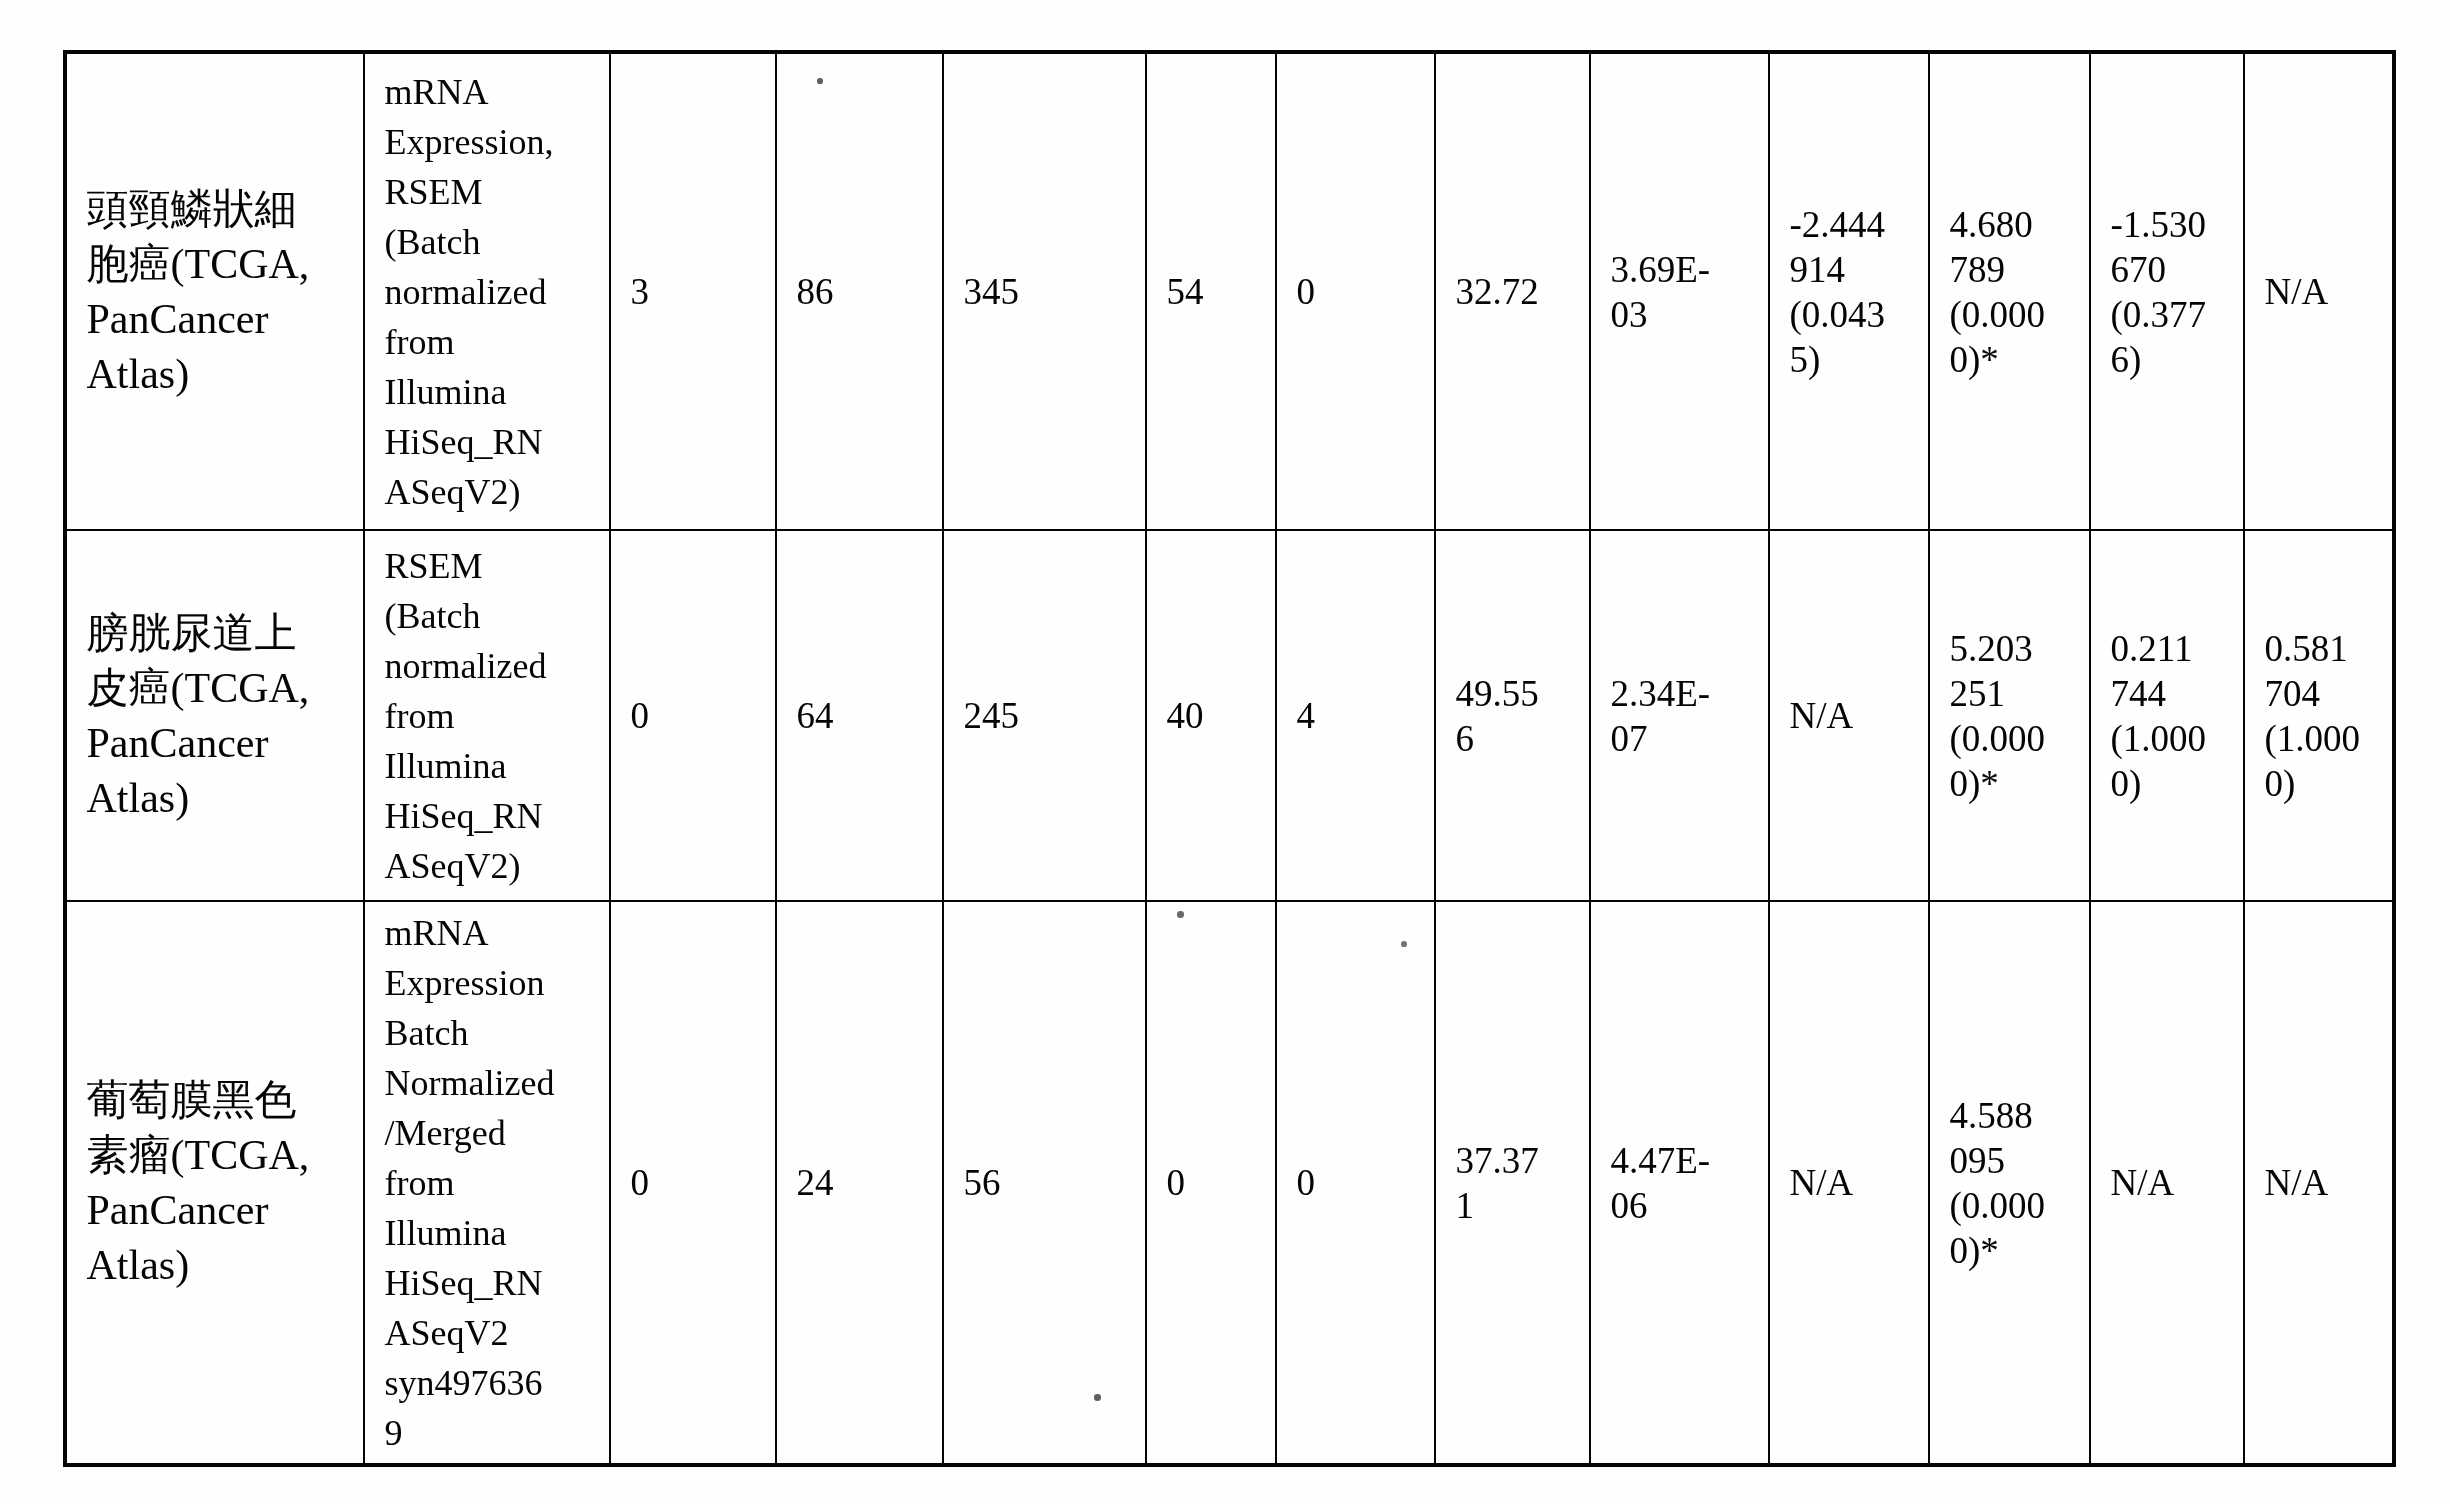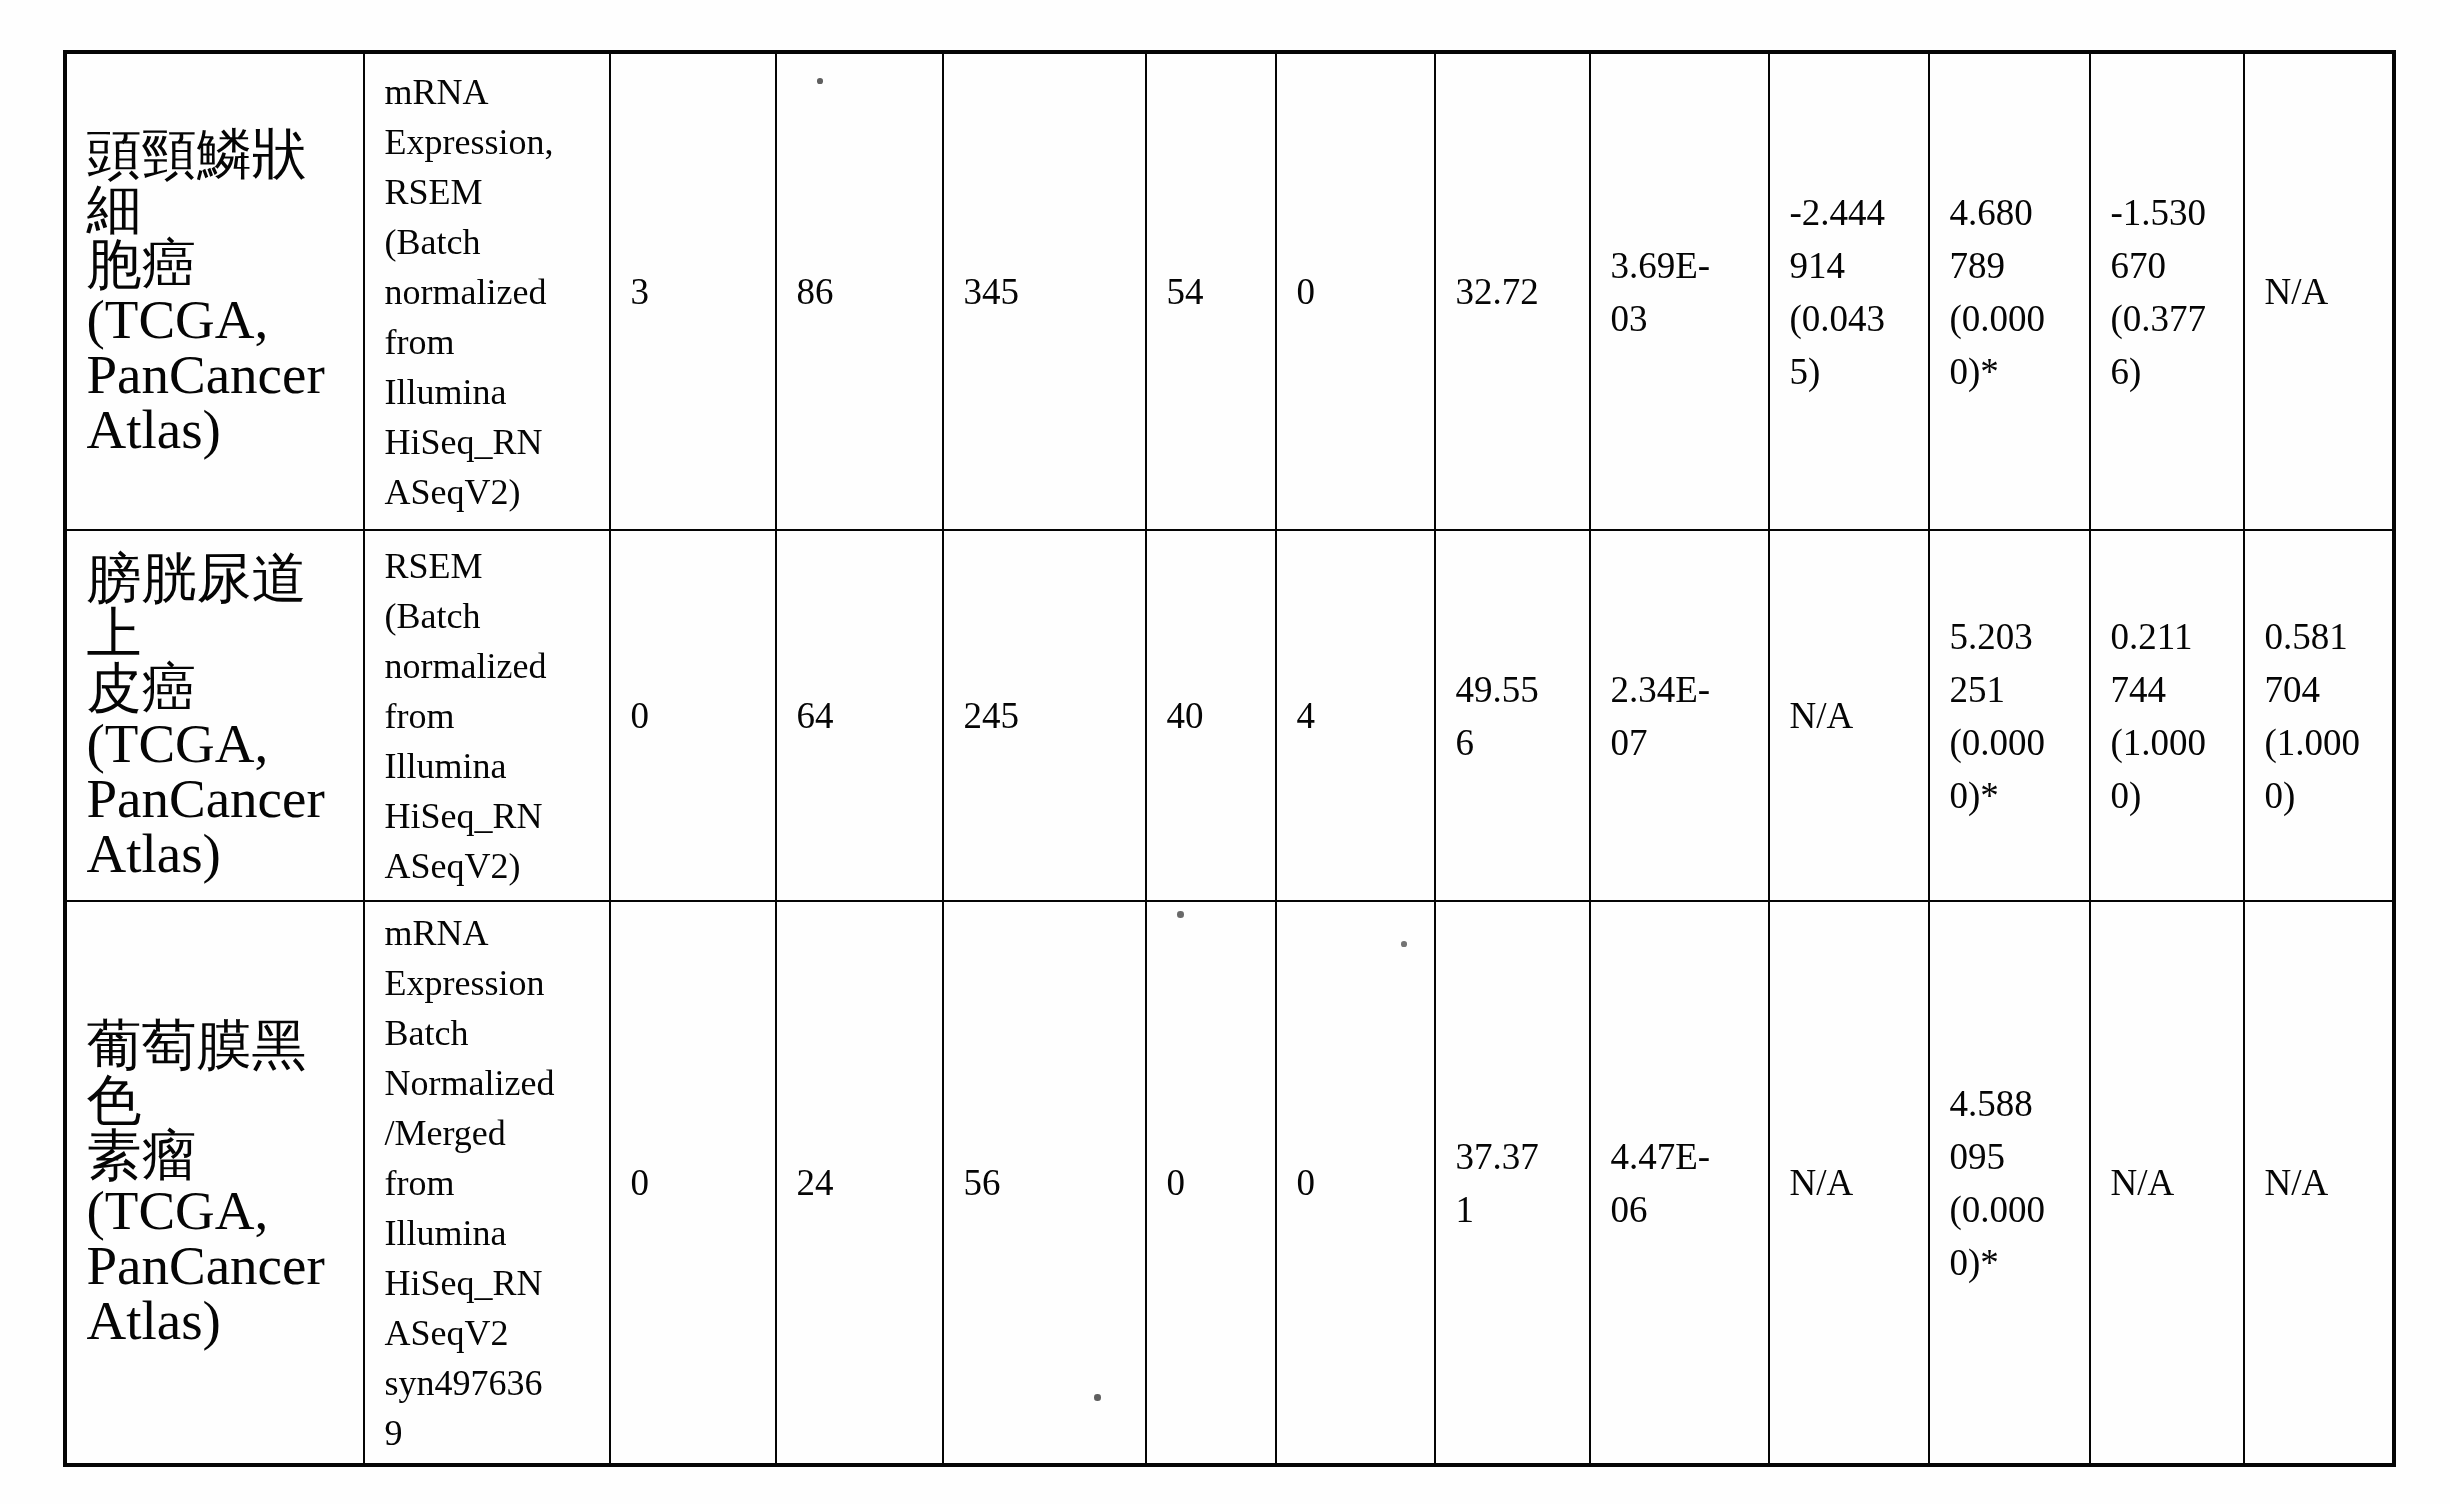--- a/index.html
+++ b/index.html
@@ -27,35 +27,35 @@
   }
   table.data-table td {
     border: 2.4px solid #050505;
     vertical-align: middle;
     white-space: pre-line;
     overflow: hidden;
     box-sizing: border-box;
     padding: 3.3px 6.5px 3.3px 19.5px;
   }
   td.cancer-cell {
-    font-size: 55px;
+    font-size: 42px;
     line-height: 55px;
     padding-left: 18px;
     vertical-align: middle;
   }
   td.profile-cell {
     font-size: 36px;
     line-height: 50px;
     padding-left: 12.2px;
     padding-top: 6.5px;
     vertical-align: top;
   }
   td.value-cell {
     font-size: 37px;
-    line-height: 53px;
+    line-height: 45px;
     padding-left: 21px;
     vertical-align: middle;
     margin-left: 28px;
   }
   tr.row-1 { height: 478px; }
   tr.row-2 { height: 371px; }
   tr.row-3 { height: 564px; }
   
   .speck {
     position: absolute;

